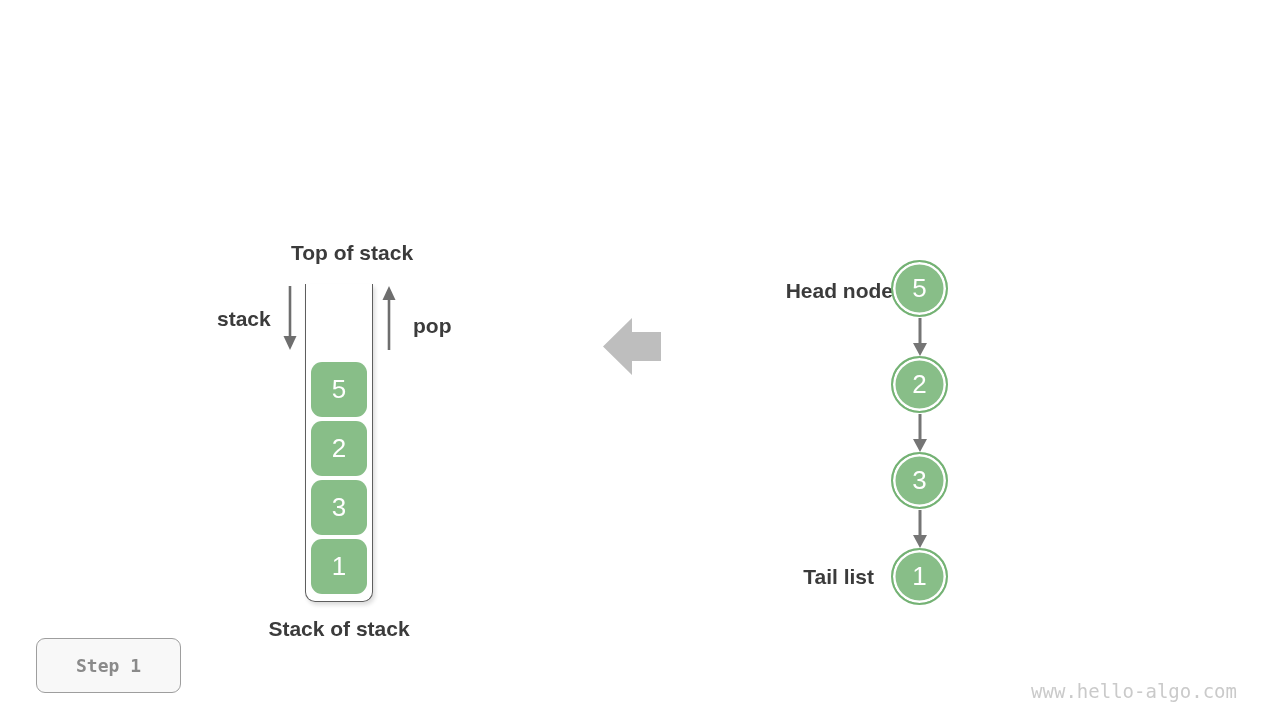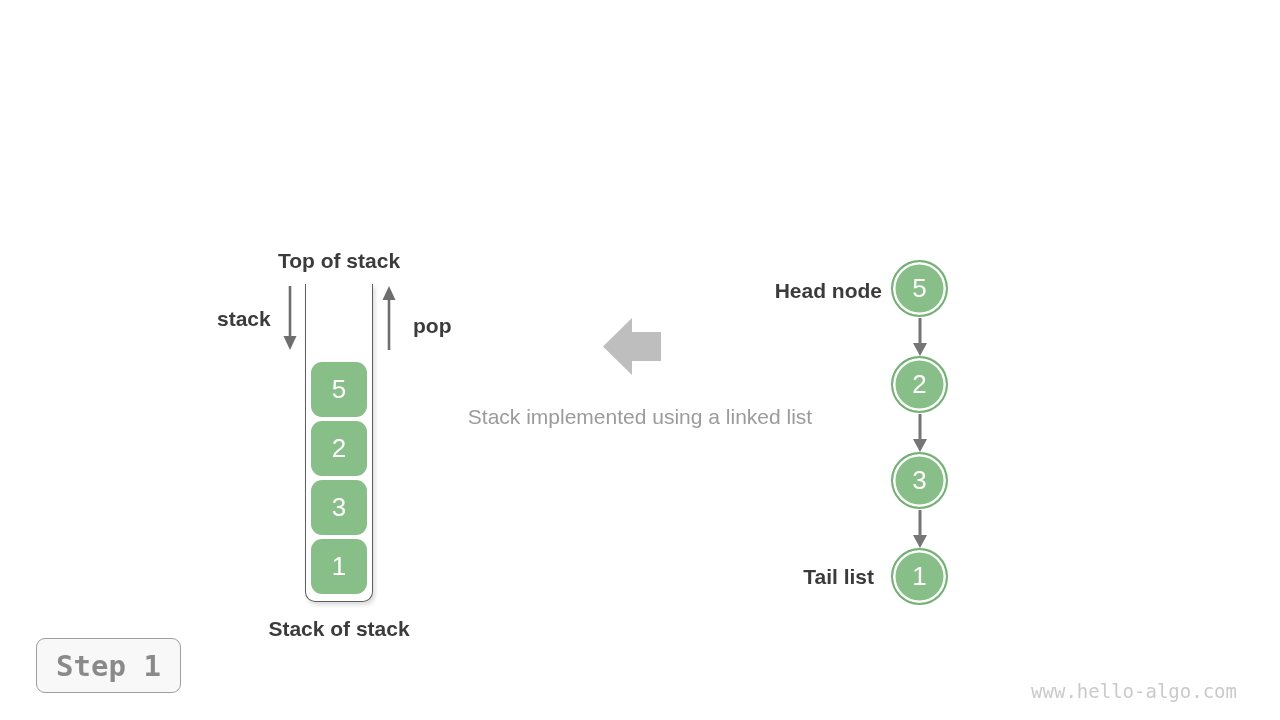--- a/index.html
+++ b/index.html
@@ -74,21 +74,21 @@
   .step-badge {
     left: 36px; top: 638px;
     width: 145px; height: 55px;
     box-sizing: border-box;
     background: var(--badge-bg);
     border: 1.5px solid var(--badge-border);
     border-radius: 9px;
     display: flex; align-items: center; justify-content: center;
     font-family: "DejaVu Sans Mono", monospace;
     font-weight: bold;
-    font-size: 29px;
+    font-size: 18px;
     color: var(--badge-text);
   }
 
   
   .watermark {
     right: 43px; top: 680px;
     font-family: "DejaVu Sans Mono", monospace;
     font-size: 19px;
     color: var(--watermark-gray);
     white-space: nowrap;
@@ -122,38 +122,37 @@
     <g>
       <line class="link-line" x1="920" y1="414" x2="920" y2="440"></line>
       <polygon class="link-head" points="920,452 913,439 927,439"></polygon>
     </g>
     <g>
       <line class="link-line" x1="920" y1="510" x2="920" y2="536"></line>
       <polygon class="link-head" points="920,548 913,535 927,535"></polygon>
     </g>
   </svg>
 
-  <div class="abs bold-label center-x" style="left:339px; top:241px;margin-top:8px;">Top of stack</div>
+  <div class="abs bold-label center-x" style="left:352px; top:241px;">Top of stack</div>
 
   <div class="abs bold-label" style="left:217px; top:307px;">stack</div>
 
   <div class="abs bold-label" style="left:413px; top:314px;">pop</div>
 
   <div class="abs stack-container"></div>
 
   <div class="abs stack-item" style="top:362px;">5</div>
   <div class="abs stack-item" style="top:421px;">2</div>
   <div class="abs stack-item" style="top:480px;">3</div>
   <div class="abs stack-item" style="top:539px;">1</div>
 
   <div class="abs bold-label center-x" style="left:339px; top:617px;">Stack of stack</div>
 
-  <div class="abs caption center-x" style="left:640px; top:405px;">Stack implemented using a linked list</div>
 
-  <div class="abs bold-label" style="right:398px; top:279px;margin-left:19px;">Head node</div>
+  <div class="abs bold-label" style="right:387px; top:279px;margin-left:19px;">Head node</div>
 
   <div class="abs ll-node" style="top:260px;">5</div>
   <div class="abs ll-node" style="top:356px;">2</div>
   <div class="abs ll-node" style="top:452px;">3</div>
   <div class="abs ll-node" style="top:548px;">1</div>
 
   <div class="abs bold-label" style="right:406px; top:565px;">Tail list</div>
 
   <div class="abs step-badge">
     <span>Step 1</span>

